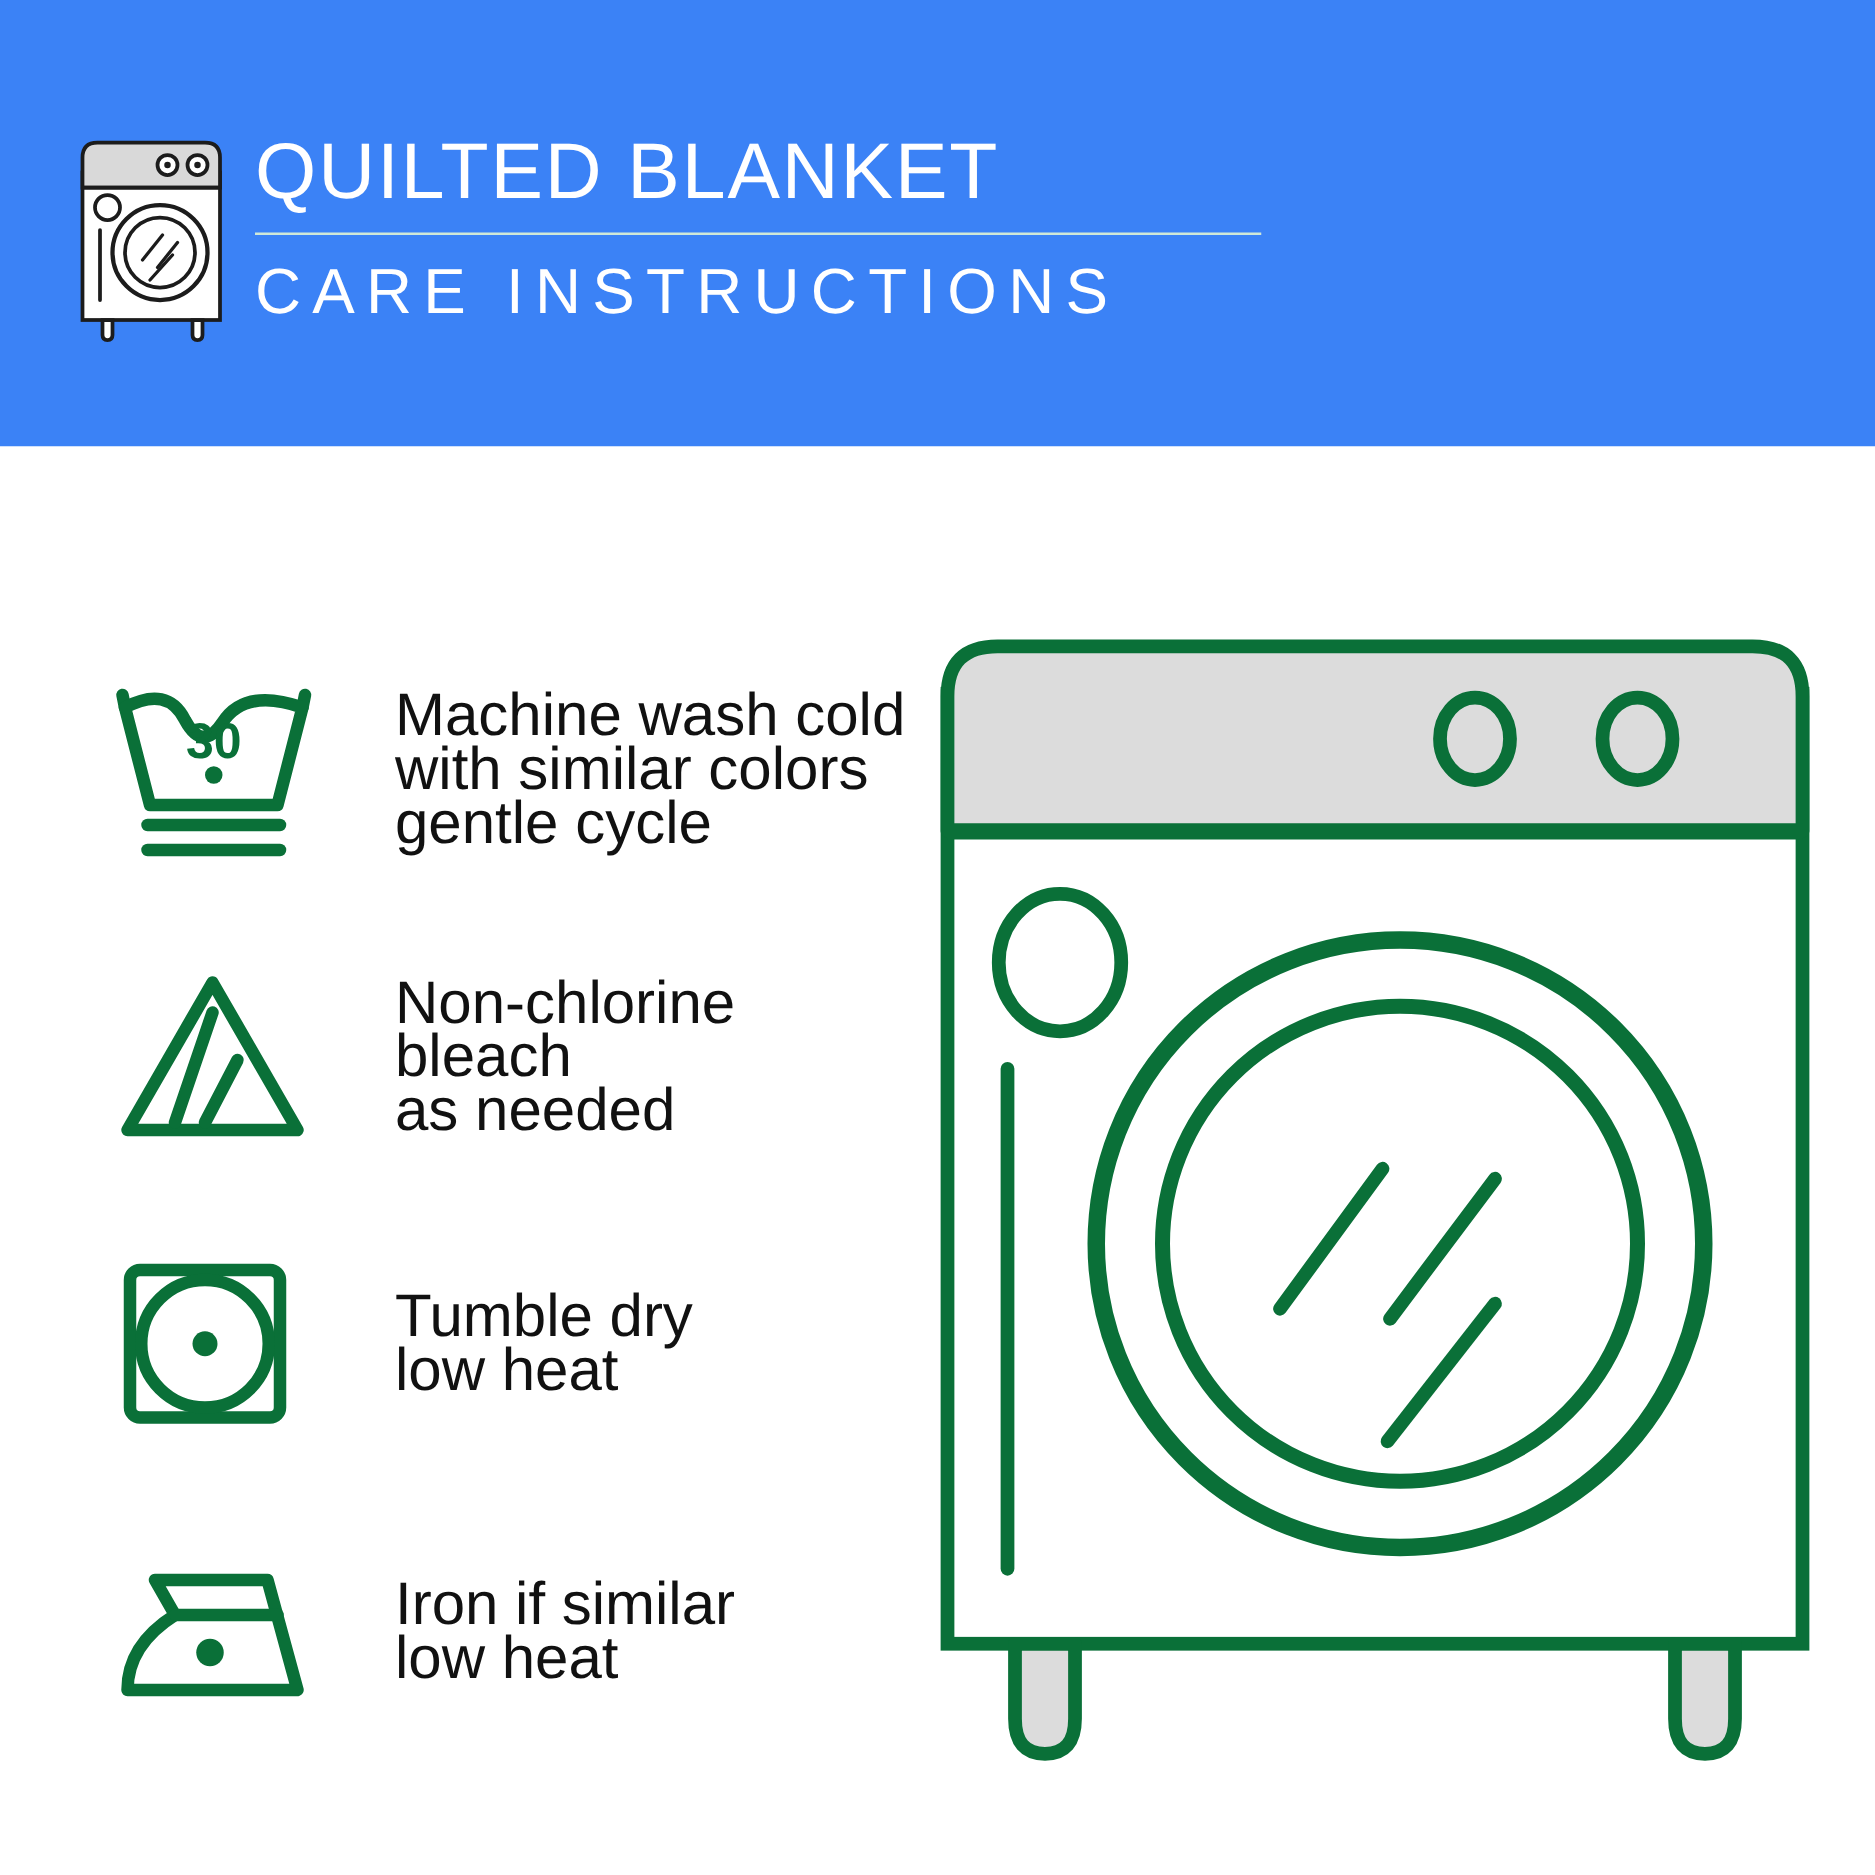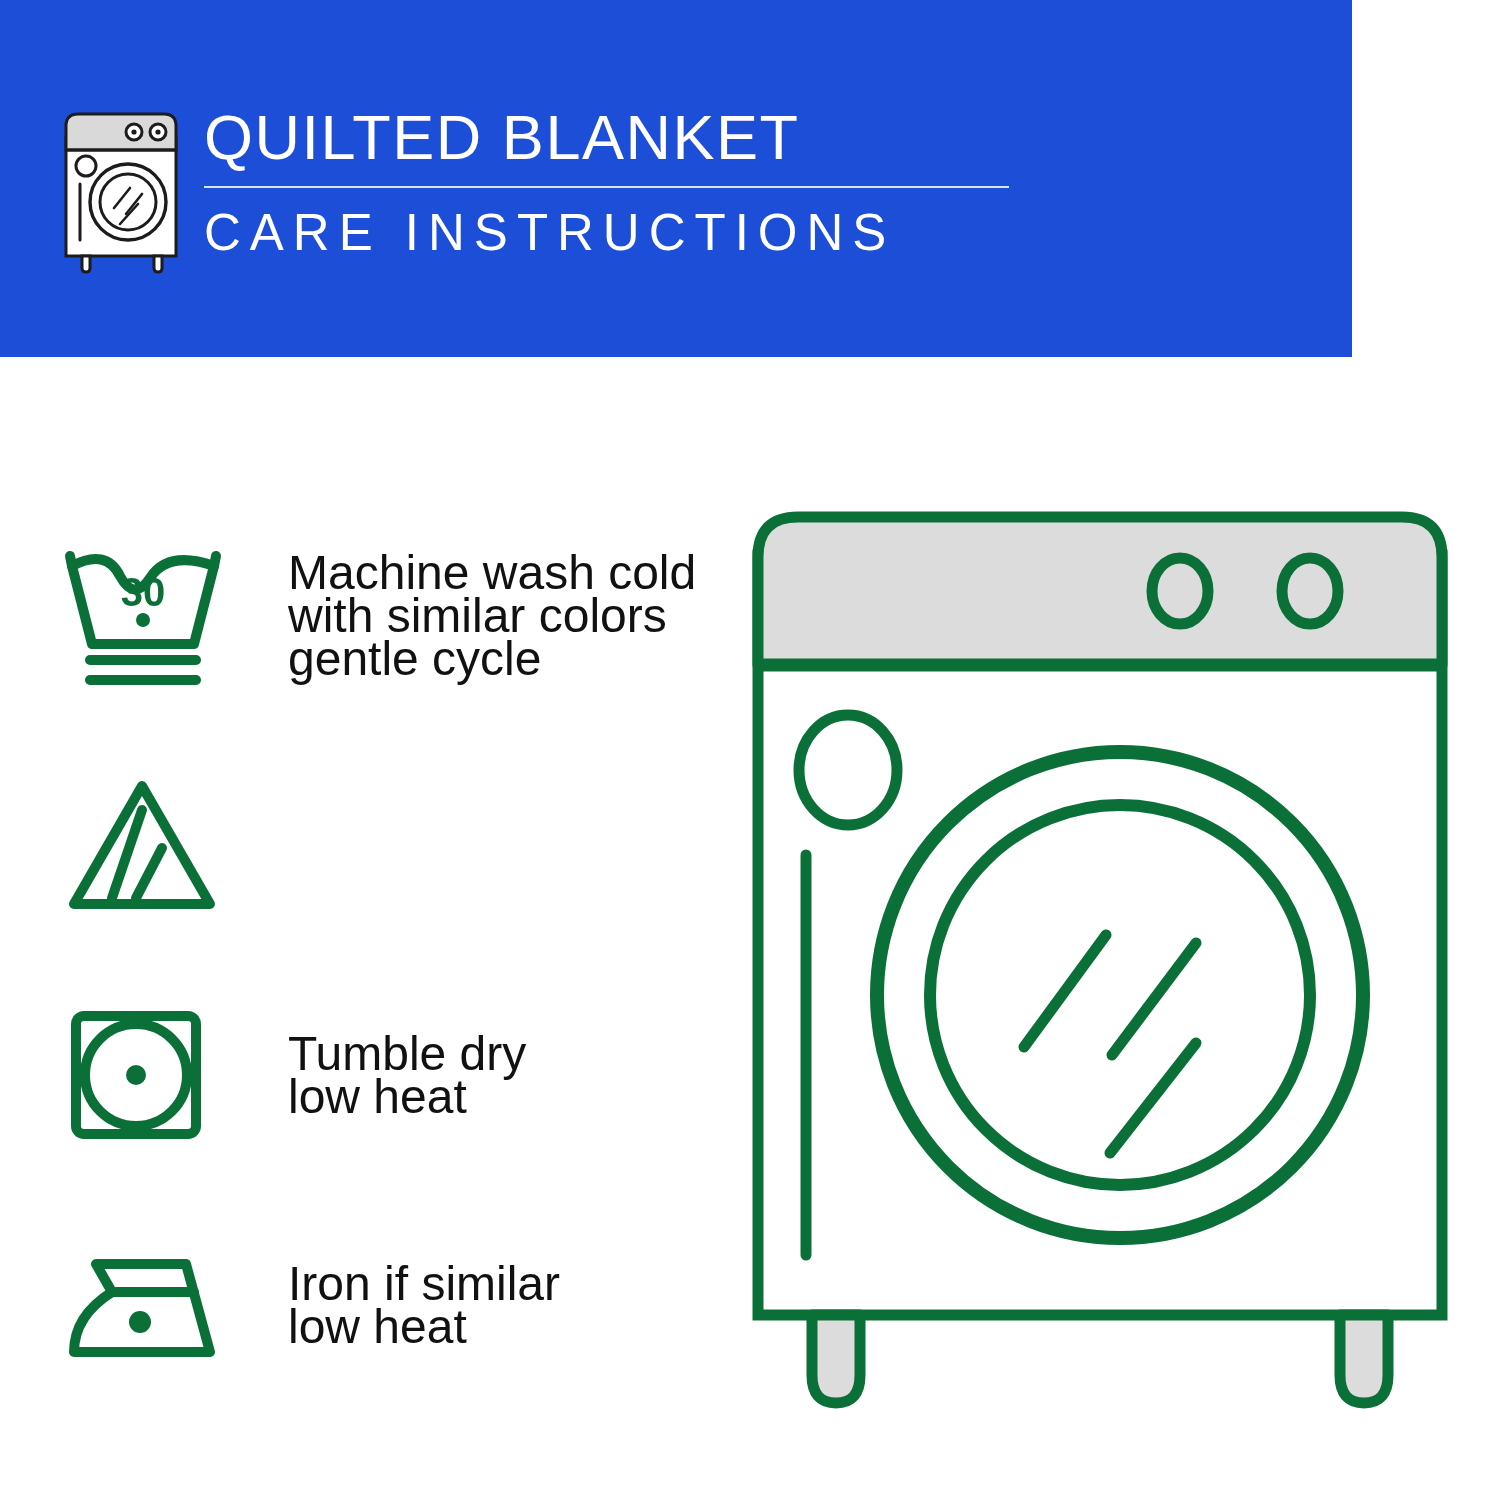--- a/index.html
+++ b/index.html
@@ -13,23 +13,23 @@
     font-family: "Liberation Sans", sans-serif;
     overflow: hidden;
     position: relative;
   }
 
   
   .header {
     position: absolute;
     left: 0;
     top: 0;
-    width: 1352px;
+    width: 1500px;
     height: 357px;
-    background: #1d4ed8;
+    background: #3b82f6;
     box-sizing: border-box;
   }
   .header-inner {
     position: absolute;
     left: 58px;
     top: 96px;
     display: flex;
     align-items: flex-start;
   }
   .header-icon {
@@ -65,21 +65,21 @@
     line-height: 66px;
     font-weight: 300;
     letter-spacing: 9px;
     white-space: nowrap;
     font-family: "Liberation Sans", sans-serif;
   }
 
   
   .care-list {
     position: absolute;
-    left: 58px;
+    left: 86px;
     top: 500px;
     width: 640px;
   }
   .care-row {
     display: flex;
     align-items: center;
     height: 230px;
   }
   .care-symbol {
     flex: 0 0 180px;
@@ -171,20 +171,22 @@
   </div>
 
   <div class="care-row">
     <div class="care-symbol">
       <svg viewBox="0 0 170 150" width="170" height="150" aria-hidden="true">
         <path d="M84 16 L152 134 L16 134 Z" fill="none" stroke="#0a7038" stroke-width="10" stroke-linejoin="round"></path>
         <line x1="84" y1="40" x2="54" y2="128" stroke="#0a7038" stroke-width="10" stroke-linecap="round"></line>
         <line x1="104" y1="78" x2="78" y2="128" stroke="#0a7038" stroke-width="10" stroke-linecap="round"></line>
       </svg>
     </div>
+    <div class="care-text">Non-chlorine bleach
+as needed</div>
   </div>
 
   <div class="care-row">
     <div class="care-symbol">
       <svg viewBox="0 0 170 150" width="170" height="150" aria-hidden="true">
         <rect x="18" y="16" width="120" height="118" rx="8" ry="8" fill="none" stroke="#0a7038" stroke-width="10"></rect>
         <circle cx="78" cy="75" r="51" fill="none" stroke="#0a7038" stroke-width="10"></circle>
         <circle cx="78" cy="75" r="10" fill="#0a7038"></circle>
       </svg>
     </div>

